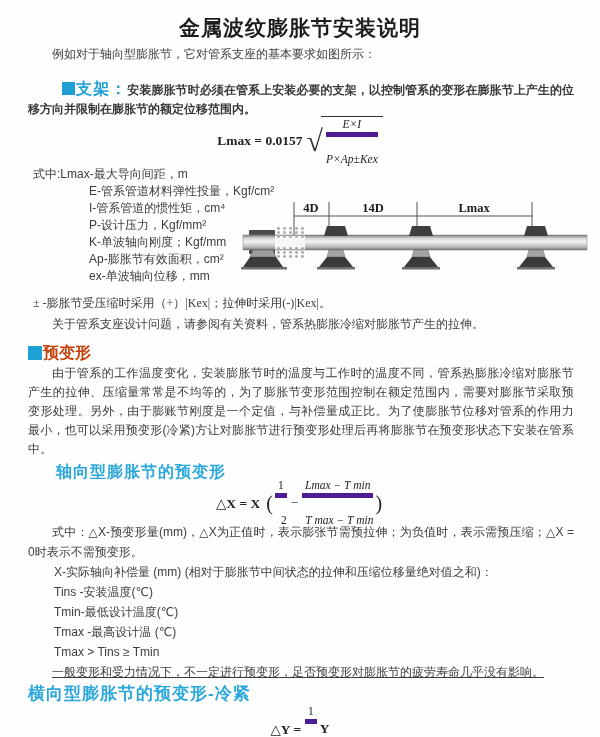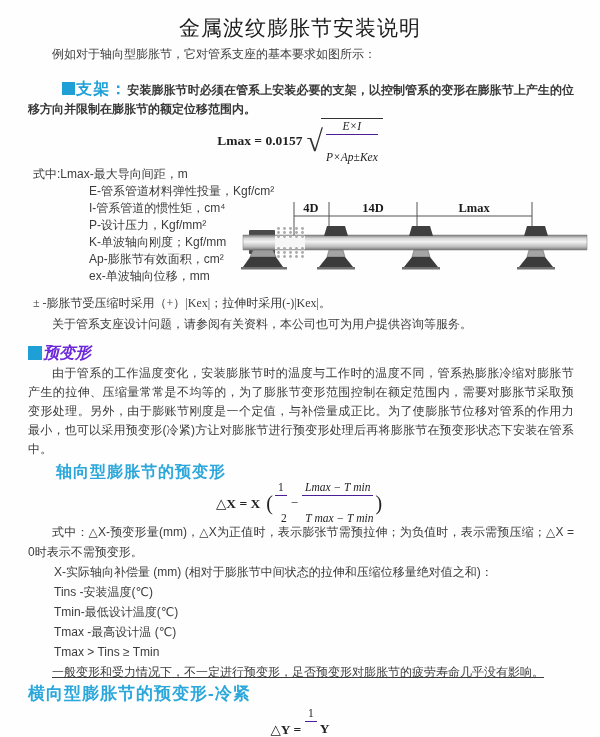--- a/index.html
+++ b/index.html
@@ -5,21 +5,21 @@
   html,body{margin:0;padding:0;}
   body{
     width:600px;height:737px;background:#fefefe;
     font-family:"Liberation Sans","DejaVu Sans",sans-serif;
     color:#3c3c3c;font-size:12px;overflow:hidden;
   }
   .page{position:relative;width:600px;height:737px;background:#fefefe;}
 
   h1.title{
     margin:0;padding:13px 16px 0;text-align:center;
-    font-size:21px;line-height:29px;font-weight:normal;color:#1d1d1d;letter-spacing:1px;
+    font-size:21px;line-height:29px;font-weight:bold;color:#1d1d1d;letter-spacing:1px;
   }
 
   .para{margin:0 26px 0 28px;line-height:19px;text-align:justify;}
   .support-para{margin-top:15px;font-weight:bold;color:#383838;text-indent:34px;}
   .sec-head{color:#1e9fd6;font-size:16px;font-weight:bold;}
   .sq{
     display:inline-block;width:13px;height:13px;background:#1e9fd6;
     margin-right:1px;vertical-align:-1px;
   }
   .sec-head-text{letter-spacing:1px;}
@@ -29,41 +29,41 @@
   .fwrap{display:flex;justify-content:center;align-items:center;
          font-family:"Liberation Serif","DejaVu Serif",serif;color:#222;}
   .f1{margin-top:5px;height:34px;}
   .f-lhs{font-weight:bold;font-size:13.5px;margin-right:4px;}
   .f-rhs{font-weight:bold;font-size:13.5px;margin-left:3px;}
   .sqrt{display:inline-flex;align-items:center;}
   .sqrt .sym{font-size:30px;font-weight:400;line-height:28px;margin-right:-2px;color:#333;}
   .sqrt .sbody{border-top:1.5px solid #333;padding:1px 5px 0 5px;}
   .frac{display:inline-flex;flex-direction:column;text-align:center;
         font-style:italic;font-size:11.5px;line-height:13px;vertical-align:middle;}
-  .frac .num{border-bottom:1px solid #4c1d95;padding:0 3px 1px;}
+  .frac .num{border-bottom:5px solid #4c1d95;padding:0 3px 1px;}
   .frac .den{padding-top:16px;text-align:right;}
   .frac.upright{font-style:normal;}
   .paren{font-size:20px;font-weight:400;line-height:20px;margin:0 2px;color:#222;}
   .op{margin:0 4px;font-size:13px;}
   .f2{margin-top:4px;height:34px;}
   .f3{margin-top:9px;height:30px;}
 
   
   .defs{position:relative;margin-top:8px;height:122px;}
   .def{margin-left:89px;line-height:17px;color:#3c3c3c;}
   .def.first{margin-left:33px;}
   .diagram{position:absolute;top:24px;right:3px;}
   .dlabel{font-family:"Liberation Serif","DejaVu Serif",serif;font-weight:bold;
           font-size:12.5px;fill:#1b1b1b;}
 
   .pm-line{margin:7px 26px 0 33px;line-height:17px;text-align:left;font-family:Liberation Serif, serif;}
   .consult-line{margin:4px 26px 0 52px;line-height:17px;text-align:left;}
 
   h2.sec2{
-    margin:10px 0 0 28px;font-size:16px;line-height:20px;font-weight:bold;color:#6d28d9;font-style:italic;
+    margin:10px 0 0 28px;font-size:16px;line-height:20px;font-weight:bold;color:#c2410c;
   }
   h2.sec2 .sq{width:14px;height:14px;vertical-align:-2px;}
   .body-just{margin-top:1px;line-height:19px;text-indent:24px;letter-spacing:0.2px;}
 
   h3.sub-head{font-weight:bold;color:#2ba7db;margin:0;}
   h3.axial{margin:3px 0 0 56px;font-size:16px;line-height:20px;letter-spacing:1px;}
   h3.lateral{margin:1px 0 0 28px;font-size:17px;line-height:22px;letter-spacing:1px;}
 
   .where-para{margin-top:2px;line-height:20px;text-indent:24px;}
   .tline{margin-left:54px;line-height:20px;color:#3c3c3c;}
@@ -185,21 +185,21 @@
       <g>
         <polygon points="283,46 286,36 304,36 307,46" fill="#3f3f3f"></polygon>
         <polygon points="288,60 302,60 304,67 286,67" fill="#a5a5a5" stroke="#5a5a5a" stroke-width="0.5"></polygon>
         <polygon points="286,67 304,67 312,77 278,77" fill="#3b3b3b"></polygon>
         <rect x="276" y="77" width="38" height="2.5" fill="#6e6e6e"></rect>
       </g>
     </svg>
   </div>
 
   <p class="para pm-line">± -膨胀节受压缩时采用（+）|Kex|；拉伸时采用(-)|Kex|。</p>
-  <p class="para consult-line">关于管系支座设计问题，请参阅有关资料，本公司也可为用户提供咨询等服务。</p>
+  <p class="para consult-line">关于管系支座设计问题，请参阅有关资料，管系热膨胀冷缩对膨胀节产生的拉伸。</p>
 
   <h2 class="sec2"><span class="sq"></span><span>预变形</span></h2>
 
   <p class="para body-just">由于管系的工作温度变化，安装膨胀节时的温度与工作时的温度不同，管系热膨胀冷缩对膨胀节产生的拉伸、压缩量常常是不均等的，为了膨胀节变形范围控制在额定范围内，需要对膨胀节采取预变形处理。另外，由于膨账节刚度是一个定值，与补偿量成正比。为了使膨胀节位移对管系的作用力最小，也可以采用预变形(冷紧)方让对膨胀节进行预变形处理后再将膨胀节在预变形状态下安装在管系中。</p>
 
   <h3 class="sub-head axial">轴向型膨胀节的预变形</h3>
 
   <div class="fwrap f2">
     <span class="f-lhs">△X = X</span>
     <span class="paren">(</span>

